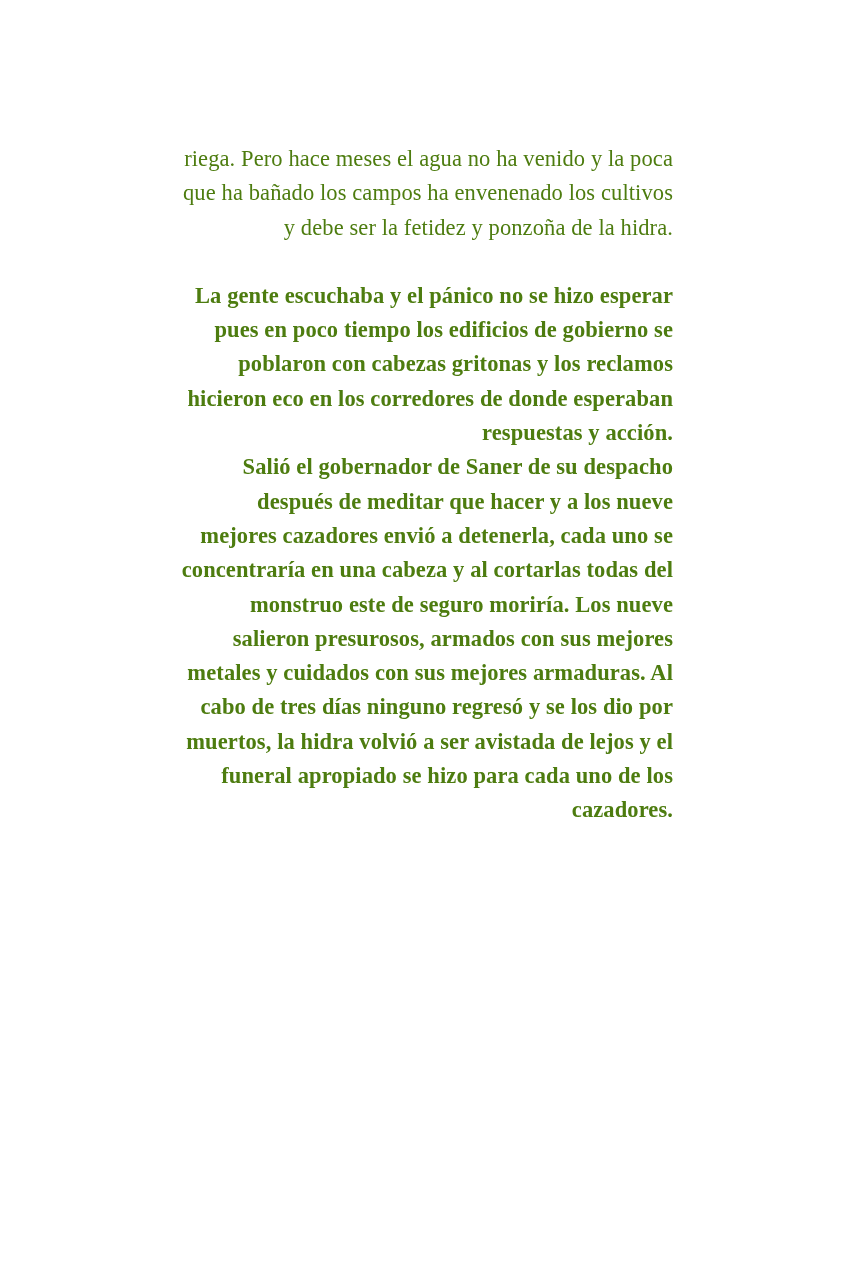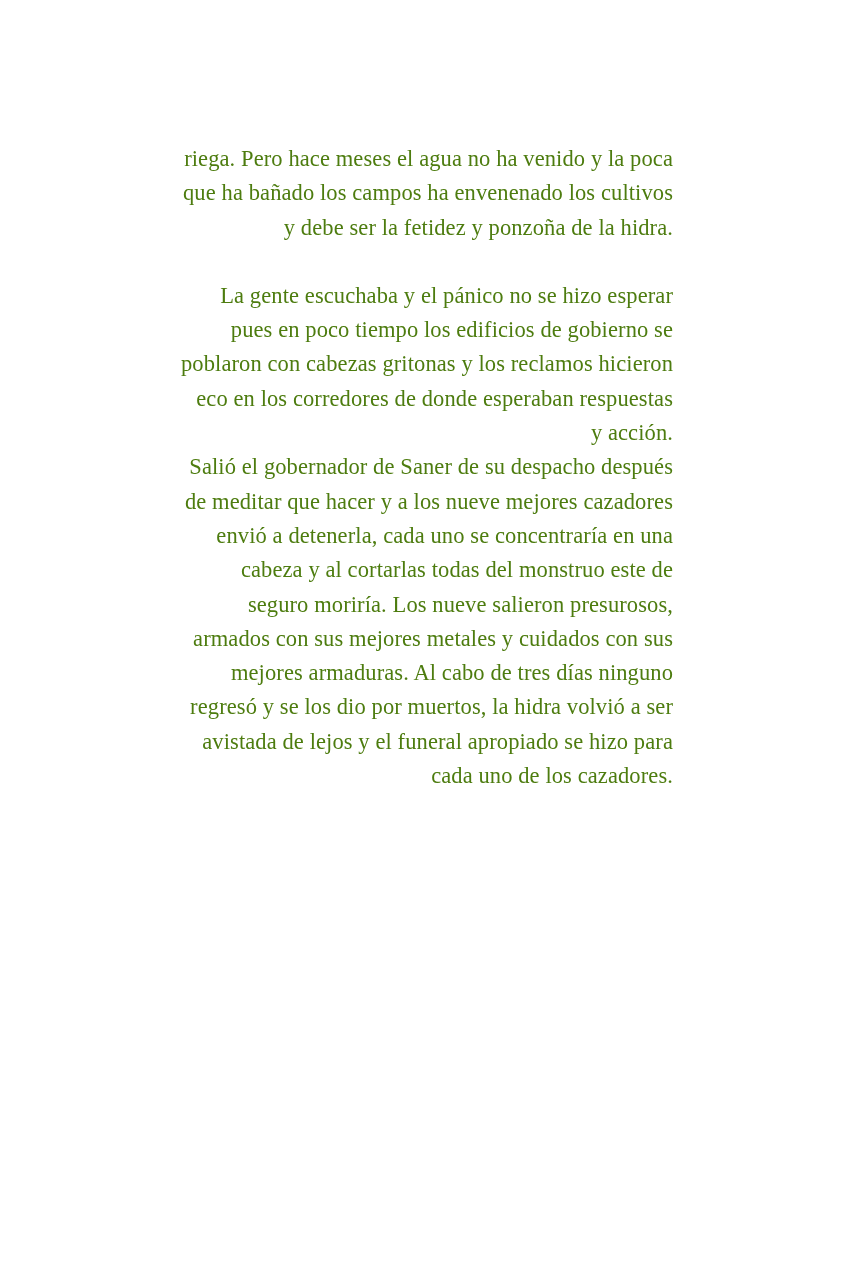--- a/index.html
+++ b/index.html
@@ -30,20 +30,21 @@
   .para {
     font-size: 22.5px;
     line-height: 34.3px;
     text-align: right;
     margin: 0;
     color: #4d7c0f;
     letter-spacing: 0.1px;
   }
   .para + .para {
     margin-top: 0;
+    font-weight: bold;
   }
   .para.gap-before {
     margin-top: 34px;
   }
 </style>
 </head>
 <body>
 
 <div class="page">
   <div class="text-column">

